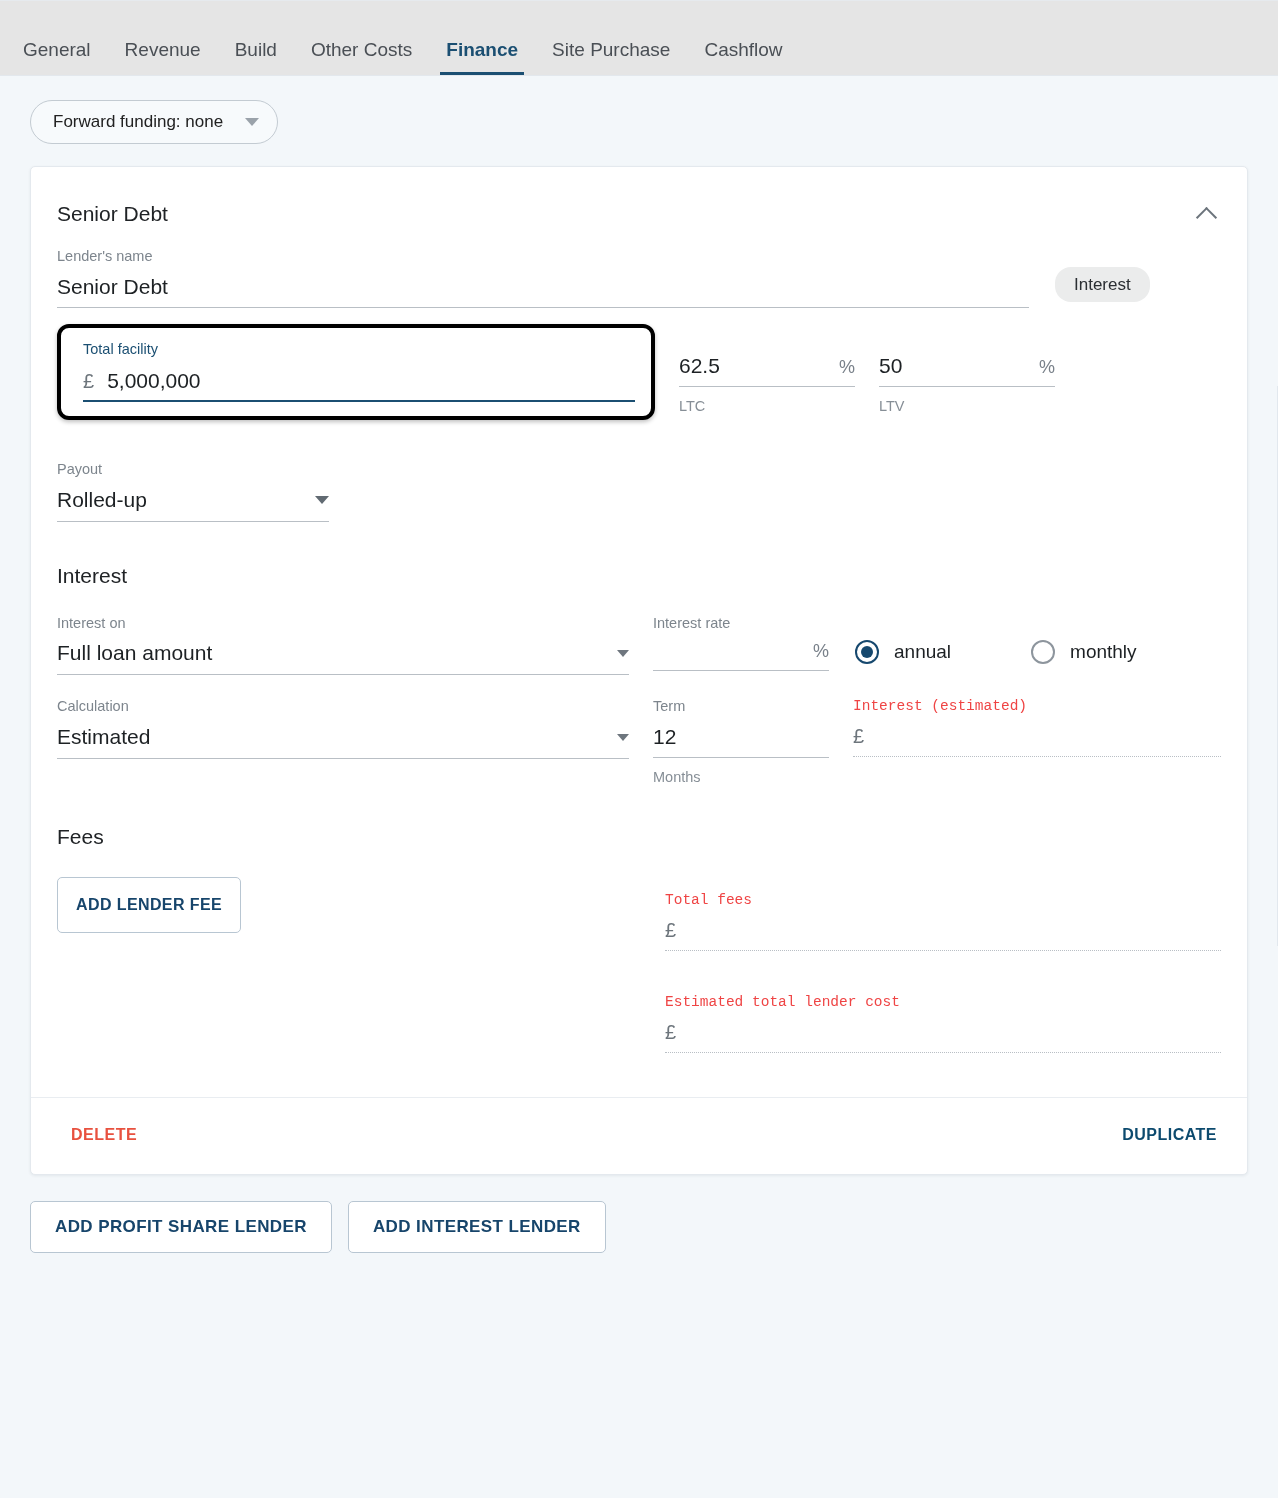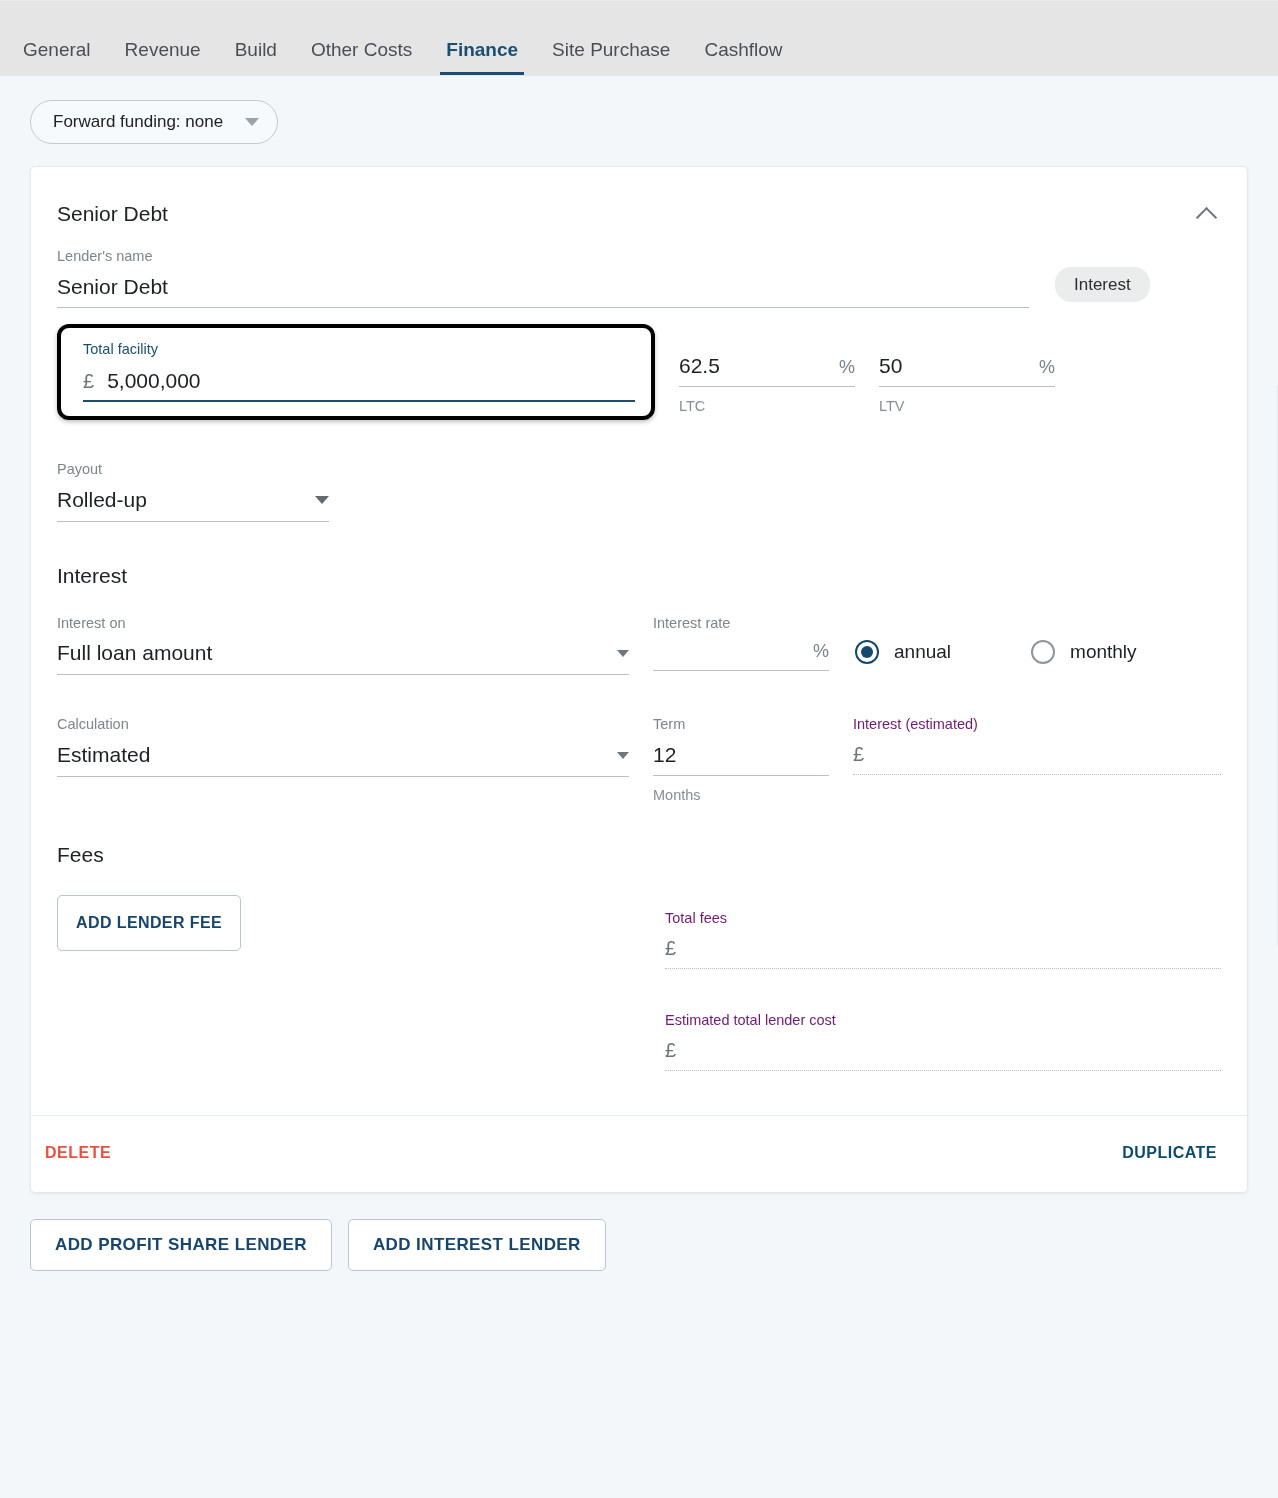--- a/index.html
+++ b/index.html
@@ -108,21 +108,21 @@
   
   .field { position: relative; }
   .flabel {
     font-size: 14.5px;
     color: #7d858d;
     line-height: 1.3;
     margin-bottom: 9px;
     white-space: nowrap;
   }
   .flabel.accent { color: #1b4f72; }
-  .flabel.faded { color: #701a75; }
+  .flabel.faded { color: #ef4444; font-family: Liberation Mono, monospace; }
   .fline {
     display: flex;
     align-items: baseline;
     border-bottom: 1px solid #b9bfc5;
     padding-bottom: 8px;
     min-height: 30px;
   }
   .fline.dotted { border-bottom: 1px dotted #b9bfc5; }
   .fline.focus { border-bottom: 2px solid #1b4f72; padding-bottom: 7px; }
   .fval { font-size: 21px; color: #1d2124; }
@@ -227,21 +227,21 @@
     left: 4px; top: 4px;
     width: 12px; height: 12px;
     border-radius: 50%;
     background: #16486e;
   }
   .radio-label { font-size: 19px; color: #1d2124; }
 
   .grid-calc {
     display: flex;
     align-items: flex-start;
-    margin-top: 40px;
+    margin-top: 22px;
   }
 
   
   .btn-outline {
     display: inline-flex;
     align-items: center;
     justify-content: center;
     height: 56px;
     padding: 0 18px;
     border: 1px solid #b8c6d2;
@@ -270,21 +270,21 @@
   .fees-left { width: 572px; }
   .fees-right { margin-left: 36px; flex: 1; padding-top: 14px; }
   .fees-right .field + .field { margin-top: 42px; }
 
   .card-foot {
     display: flex;
     align-items: center;
     justify-content: space-between;
     border-top: 1px solid #e9edf1;
     margin-top: 44px;
-    padding: 20px 26px 22px 10px;
+    padding: 20px 26px 22px 36px;
   }
 
   .bottom-actions { display: flex; gap: 16px; padding-bottom: 40px; }
   .bottom-actions .btn-outline { height: 52px; padding: 0 24px; font-size: 17px; }
 
   
   .edge-line {
     position: absolute;
     top: 310px; right: 0;
     width: 1px; height: 560px;

